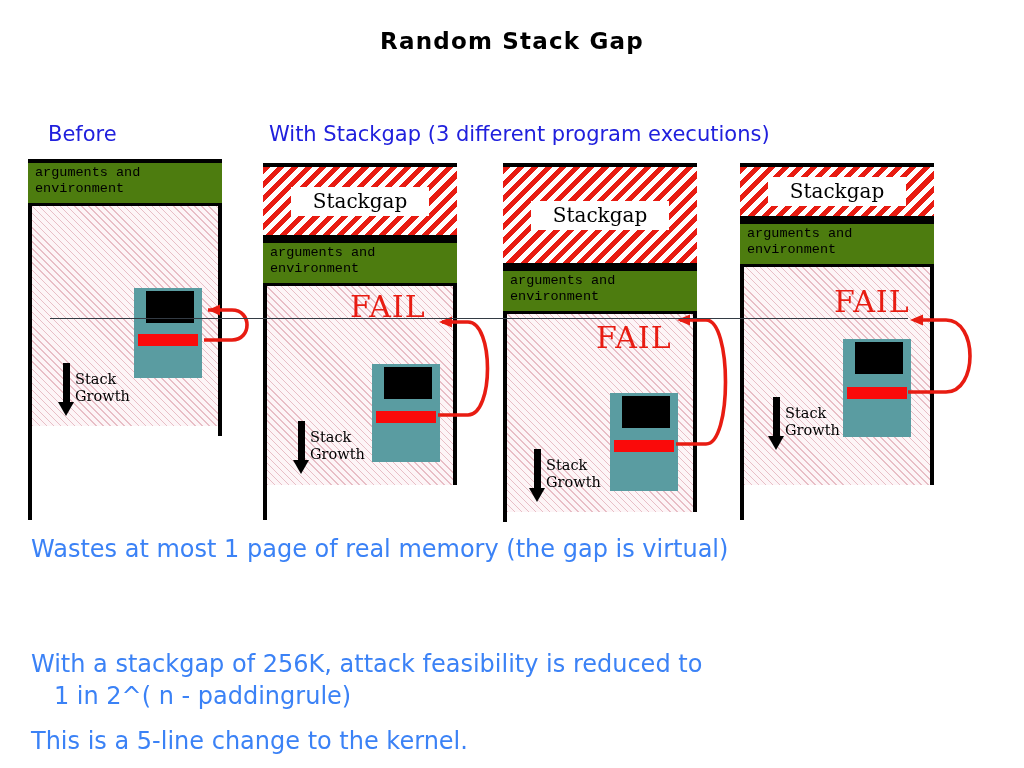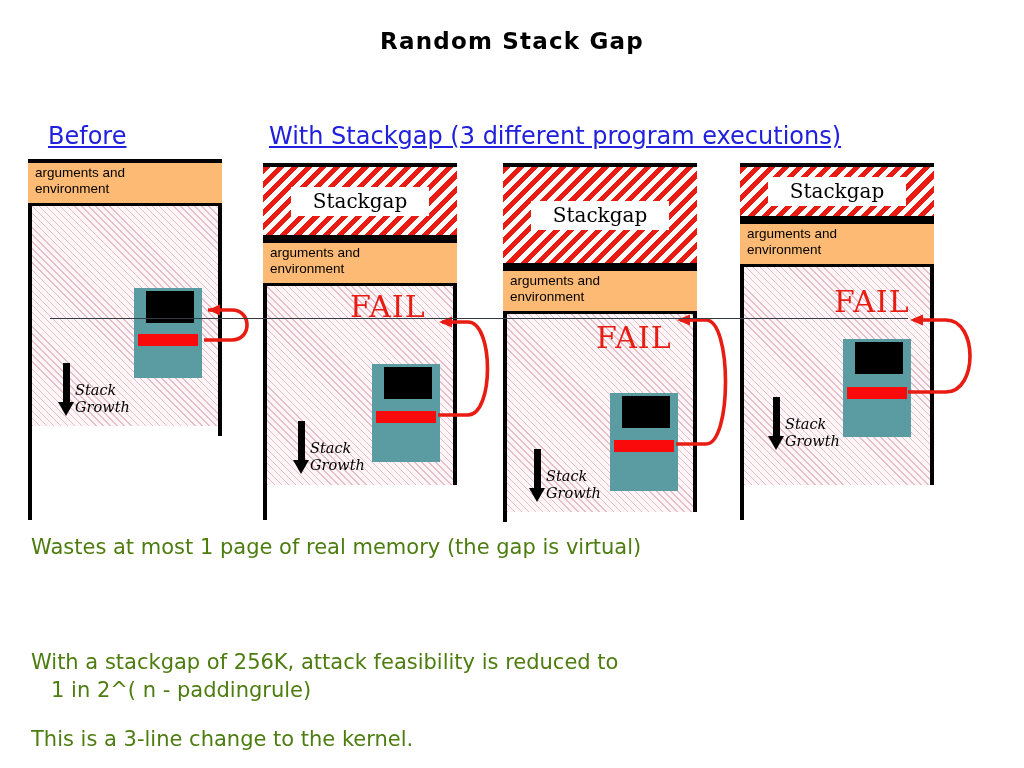--- a/index.html
+++ b/index.html
@@ -27,24 +27,23 @@
     font-weight: bold;
     font-size: 23px;
     letter-spacing: 1.2px;
     color: #000000;
   }
 
   
   .col-header {
     position: absolute;
     font-family: "DejaVu Sans", sans-serif;
-    font-size: 24px;
+    font-size: 21px;
     color: #2020dd;
     white-space: nowrap;
-    text-decoration: underline;
   }
   #hdr-before  { left: 48px;  top: 122px; }
   #hdr-with    { left: 269px; top: 122px; }
 
   
   .column {
     position: absolute;
   }
   .col-frame {
     position: absolute;
@@ -77,22 +76,22 @@
     line-height: 1.15;
     white-space: nowrap;
   }
 
   
   .argsenv {
     position: relative;
     box-sizing: border-box;
     border-top: 4px solid #000;
     border-bottom: 3px solid #000;
-    background: #fdba74;
-    font-family: Liberation Sans, sans-serif;
+    background: #4d7c0f;
+    font-family: Liberation Mono, monospace;
     font-size: 13.5px;
     line-height: 1.22;
     color: #000;
     padding: 2px 0 2px 7px;
   }
 
   
   .stackregion {
     position: relative;
     box-sizing: border-box;
@@ -113,22 +112,21 @@
 
   
   .frame-box { position: absolute; background: #5a9ca1; }
   .frame-black { position: absolute; background: #000000; }
   .frame-red { position: absolute; background: #fa0a0a; }
 
   
   .growth {
     position: absolute;
     display: flex;
-    align-items: flex-end;
-    font-style: italic;
+    align-items: center;
   }
   .growth-arrow {
     position: relative;
     width: 9px;
     height: 100%;
   }
   .growth-shaft {
     position: absolute;
     left: 1px; top: 0;
     width: 7px;
@@ -176,22 +174,22 @@
   
   .loop-arrow {
     position: absolute;
     overflow: visible;
   }
 
   
   .bullet {
     position: absolute;
     font-family: "DejaVu Sans", sans-serif;
-    font-size: 21px;
-    color: #4d7c0f;
+    font-size: 24px;
+    color: #3b82f6;
     white-space: pre;
     line-height: 1.35;
   }
   #bullet-1 { left: 31px; top: 533px; }
   #bullet-2 { left: 31px; top: 648px; }
   #bullet-3 { left: 31px; top: 725px; }
 </style>
 </head>
 <body>
 
@@ -350,13 +348,13 @@
     <path d="M 12 84 L 50 84 C 82 84 82 12 50 12 L 18 12" fill="none" stroke="#e81c12" stroke-width="3.6"></path>
     <polygon points="14,12 27,6.5 27,17.5" fill="#e81c12"></polygon>
   </svg>
 </div>
 
 <div id="ref-line"></div>
 
 <div class="bullet" id="bullet-1">Wastes at most 1 page of real memory (the gap is virtual)</div>
 <div class="bullet" id="bullet-2">With a stackgap of 256K, attack feasibility is reduced to
    1 in 2^( n - paddingrule)</div>
-<div class="bullet" id="bullet-3">This is a 3-line change to the kernel.</div>
+<div class="bullet" id="bullet-3">This is a 5-line change to the kernel.</div>
 
 </body></html>

